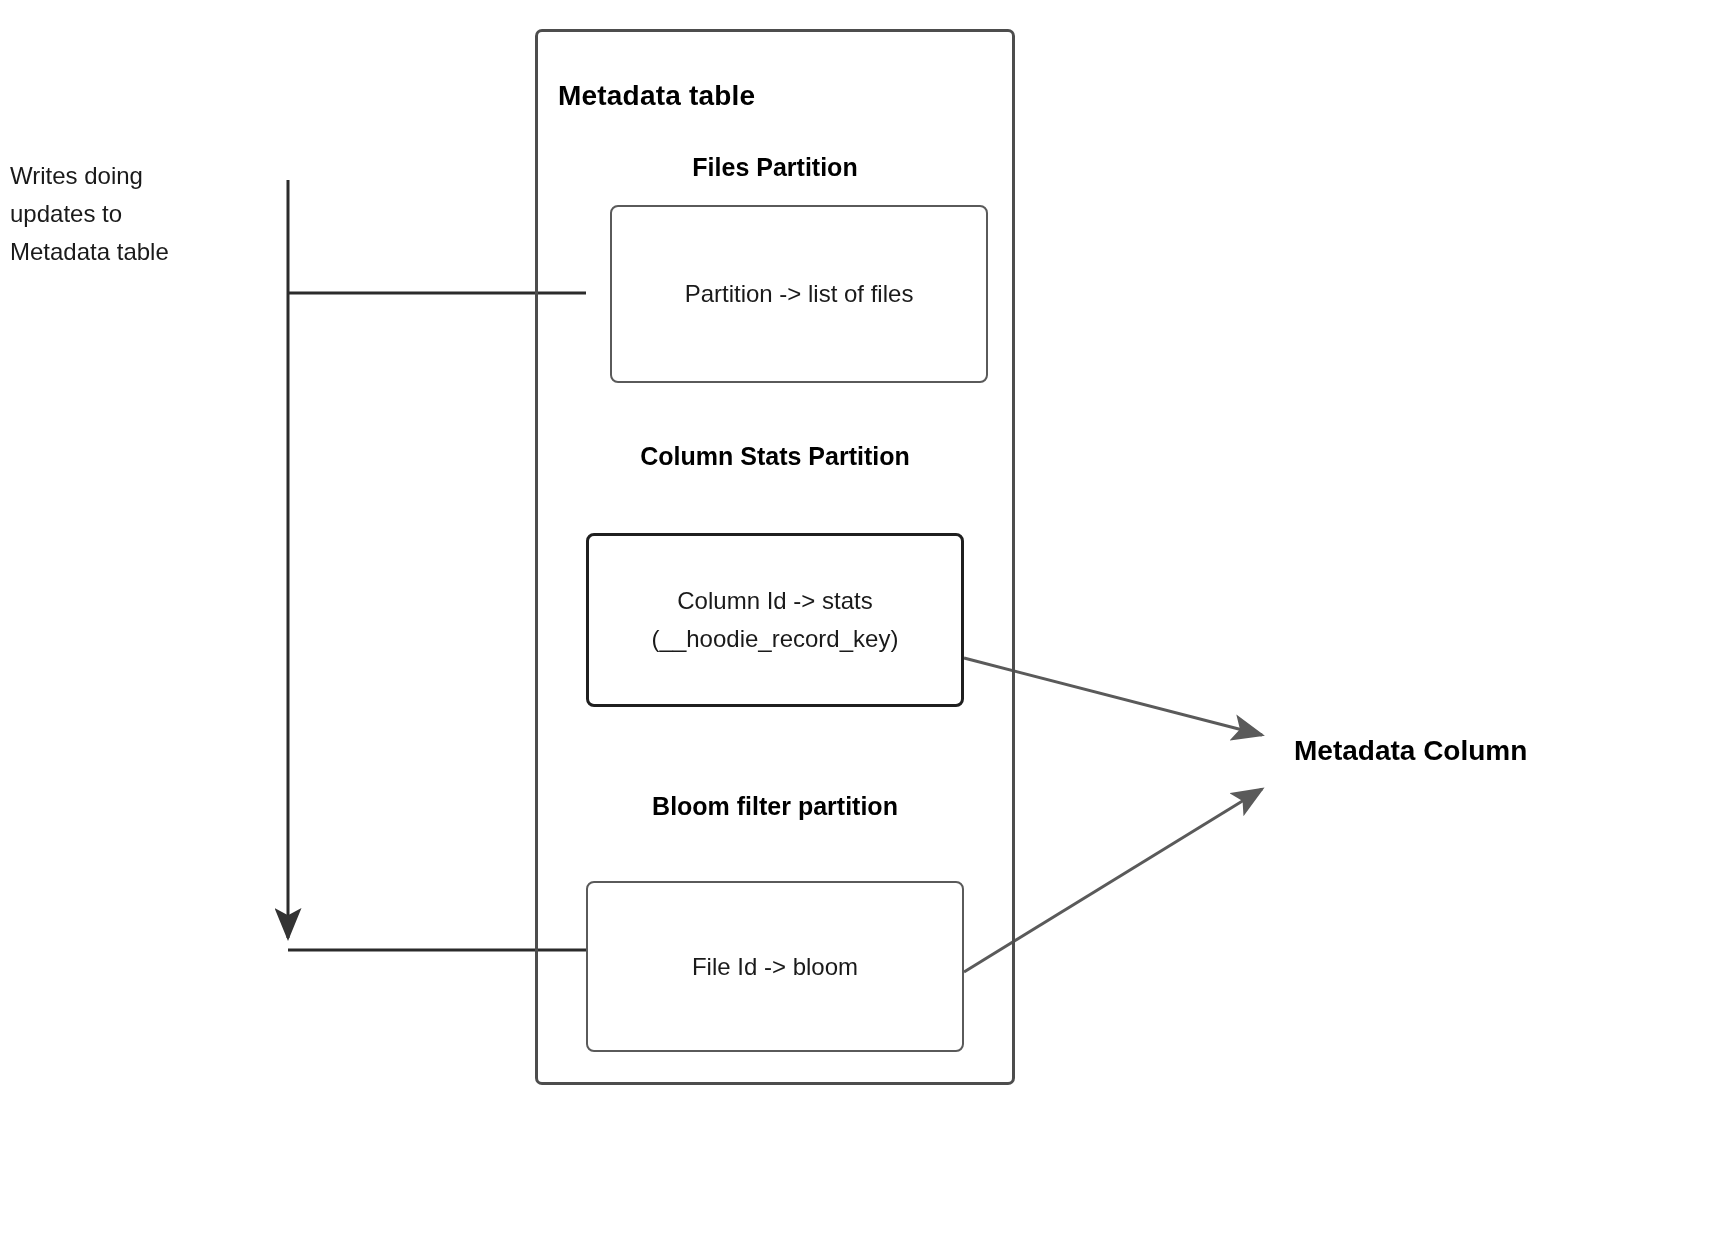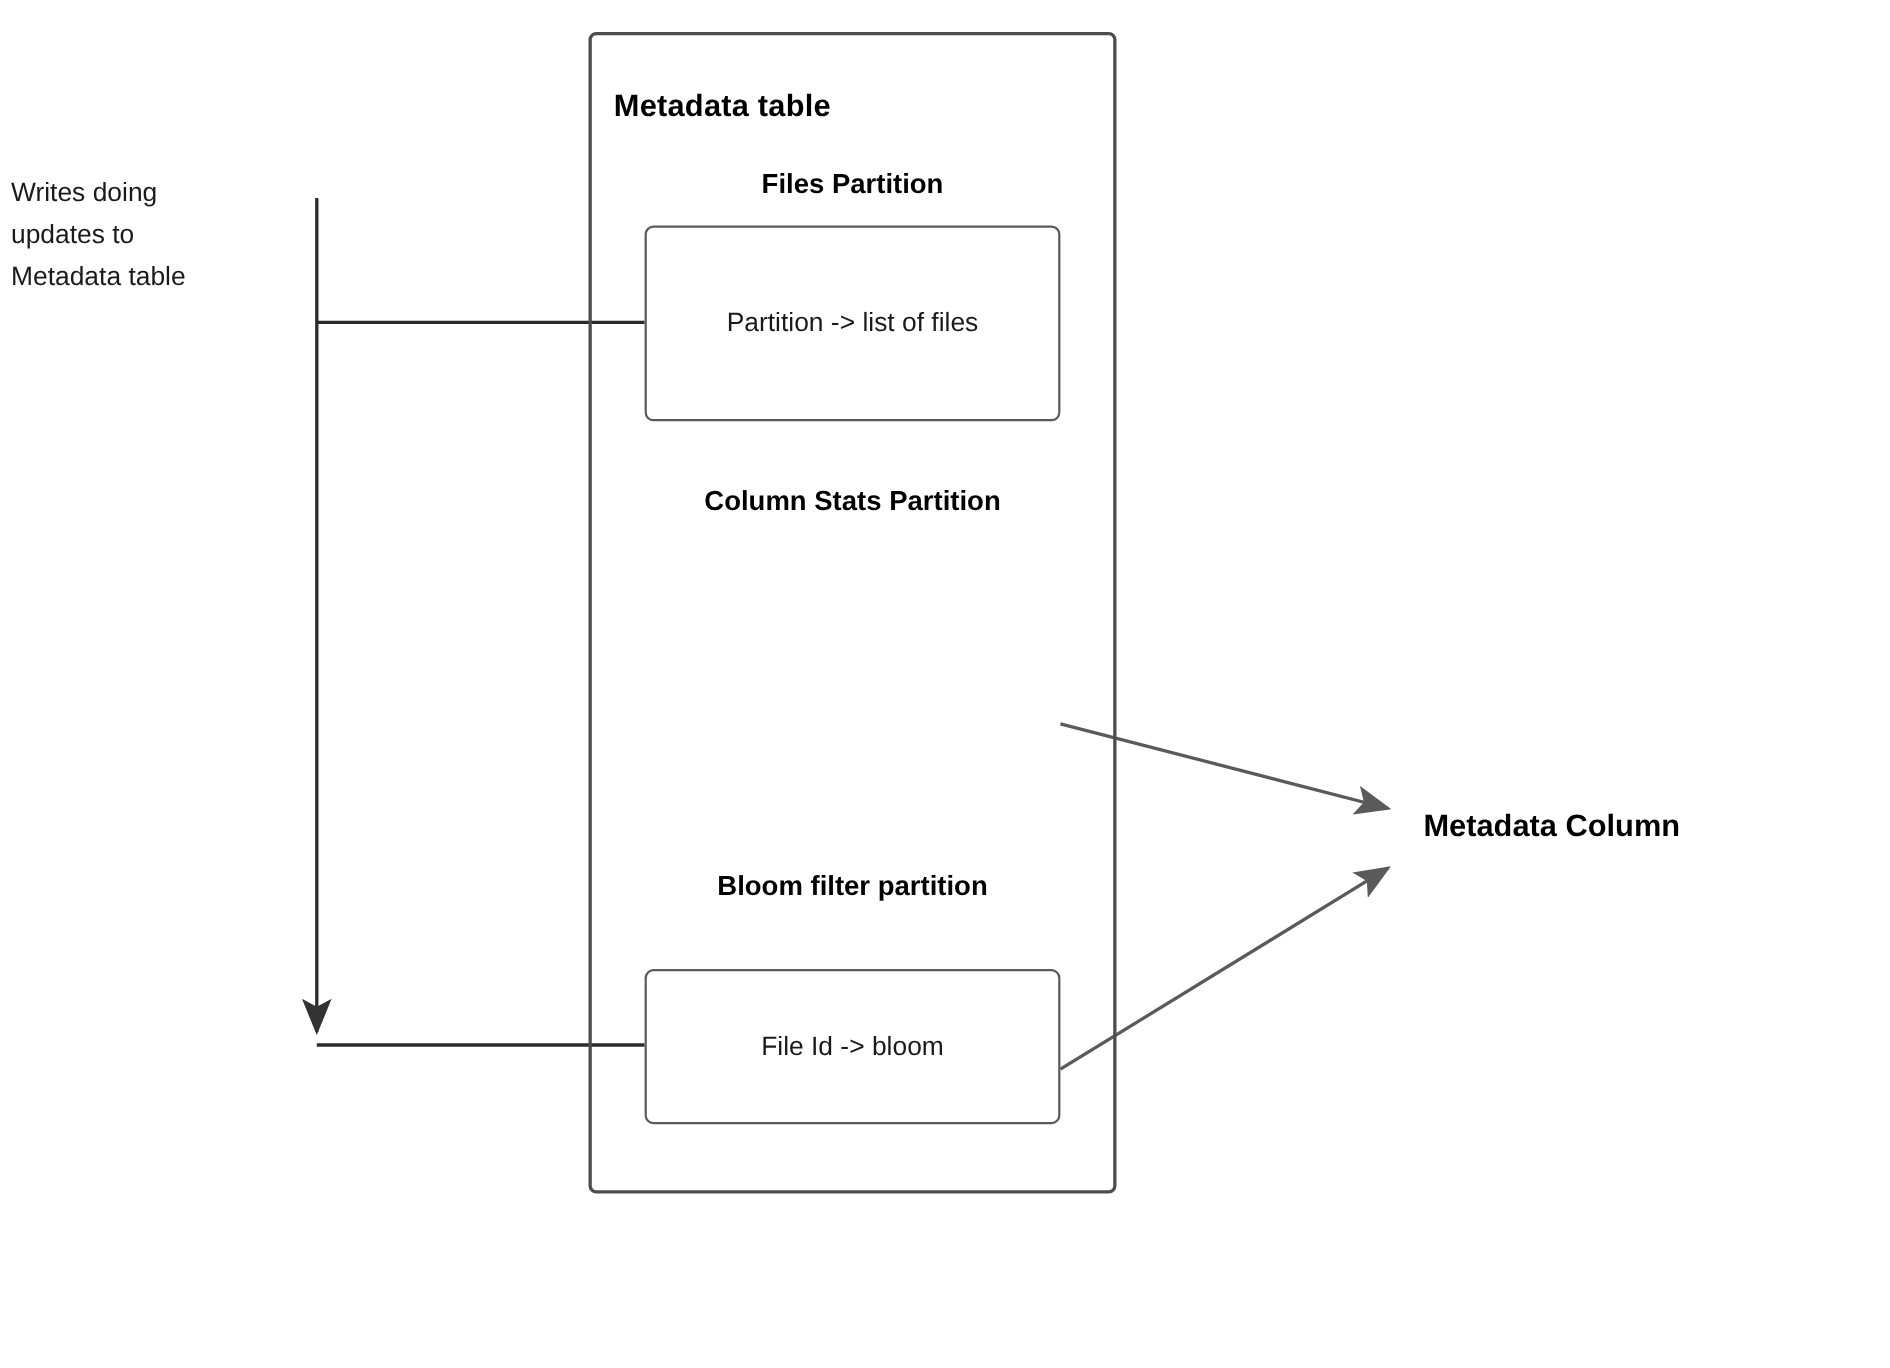--- a/index.html
+++ b/index.html
@@ -73,23 +73,23 @@
     box-sizing: border-box;
     background: transparent;
     display: flex;
     align-items: center;
     justify-content: center;
     text-align: center;
   }
   .inner-box.thick {
     border: 3px solid #1f1f1f;
   }
-  .ib-files { top: 205px; height: 178px; }
+  .ib-files { top: 205px; height: 178px; margin-left: 24px; }
   .ib-stats { top: 533px; height: 174px; }
-  .ib-bloom { top: 881px; height: 141px; }
+  .ib-bloom { top: 881px; height: 171px; }
 
   .inner-text {
     font-size: 24px;
     line-height: 38px;
     color: #1a1a1a;
     white-space: pre-line;
   }
 
   
   .left-caption {
@@ -170,20 +170,24 @@
   <div class="outer-box"></div>
   <div class="outer-title">Metadata table</div>
 
   <div class="section-heading sh-files">Files Partition</div>
   <div class="inner-box ib-files">
     <span class="inner-text">Partition -&gt; list of files</span>
   </div>
 
   <div class="section-heading sh-stats">Column Stats
 Partition</div>
+  <div class="inner-box ib-stats thick">
+    <span class="inner-text">Column Id  -&gt; stats
+(__hoodie_record_key)</span>
+  </div>
 
   <div class="section-heading sh-bloom">Bloom filter
 partition</div>
   <div class="inner-box ib-bloom">
     <span class="inner-text">File Id -&gt; bloom</span>
   </div>
 
   <div class="right-title">Metadata Column</div>
 
 </div>

